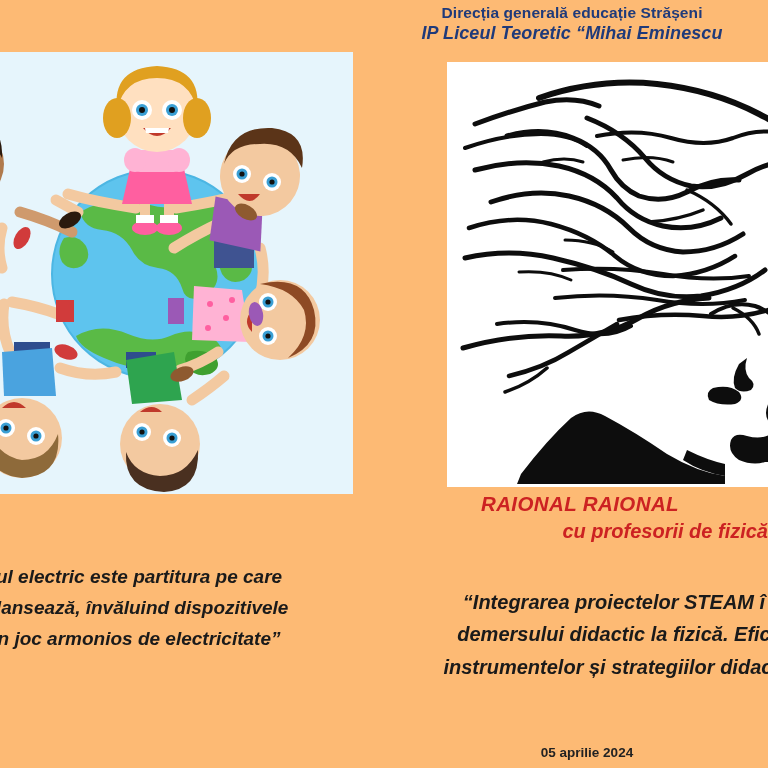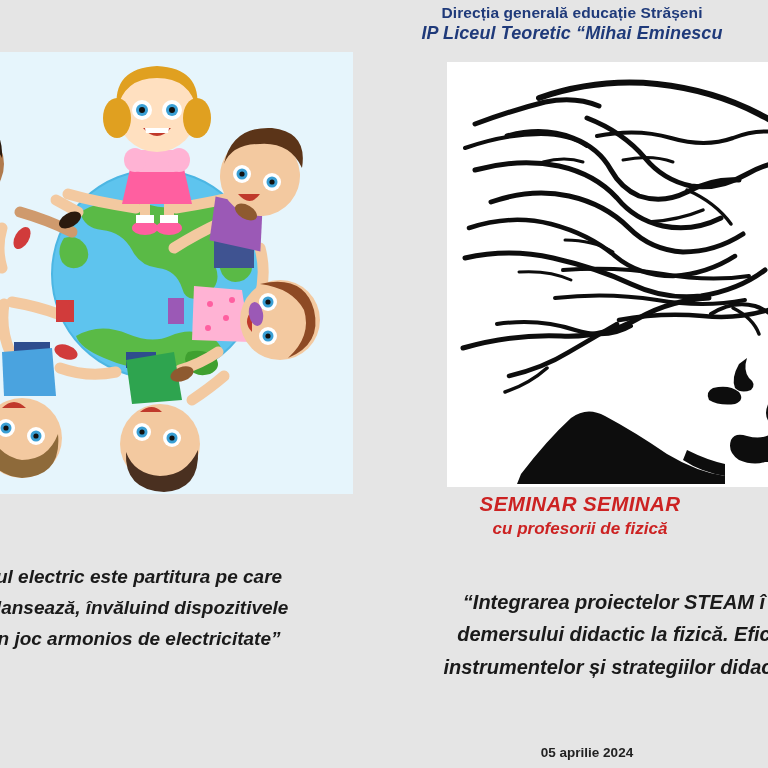--- a/index.html
+++ b/index.html
@@ -9,21 +9,21 @@
     height: 768px;
     overflow: hidden;
     background: #ffffff;
     font-family: "Liberation Sans", sans-serif;
   }
 
   #slide {
     position: relative;
     width: 768px;
     height: 768px;
-    background: #e5e5e5;
+    background: #fdba74;
     overflow: hidden;
   }
 
   
   .header-block {
     position: absolute;
     left: 352px;
     top: 4px;
     width: 440px;
     text-align: center;
@@ -90,21 +90,21 @@
     top: 491px;
     width: 376px;
     text-align: center;
     color: #cc2222;
     font-weight: bold;
     font-style: italic;
     line-height: 1.3;
     white-space: nowrap;
   }
   .seminar-line1 { font-size: 20.5px; letter-spacing: .4px; }
-  .seminar-line2 { font-size: 17px; }
+  .seminar-line2 { font-size: 20px; text-align: right; }
 
   
   .theme-block {
     position: absolute;
     left: 404px;
     top: 586px;
     width: 420px;
     text-align: center;
     font-size: 20px;
     font-weight: bold;
@@ -342,21 +342,21 @@
         <path d="M202 160 Q232 158 256 148" stroke-width="3.5"></path>
         <path d="M118 178 Q146 178 166 190" stroke-width="3"></path>
         <path d="M72 210 Q102 208 124 218" stroke-width="3"></path>
         <path d="M326 118 Q348 130 360 150" stroke-width="4"></path>
         <path d="M330 162 Q352 170 366 186" stroke-width="4"></path>
       </g>
     </svg>
   </div>
 
   <div class="seminar-block">
-    <div class="seminar-line1">SEMINAR SEMINAR</div>
+    <div class="seminar-line1">RAIONAL RAIONAL</div>
     <div class="seminar-line2">cu profesorii de fizică</div>
   </div>
 
   <div class="theme-block">
     <div>“Integrarea proiectelor STEAM î</div>
     <div>demersului didactic la fizică. Efic</div>
     <div>instrumentelor și strategiilor didacti</div>
   </div>
 
   <div class="date-block">05 aprilie 2024</div>

